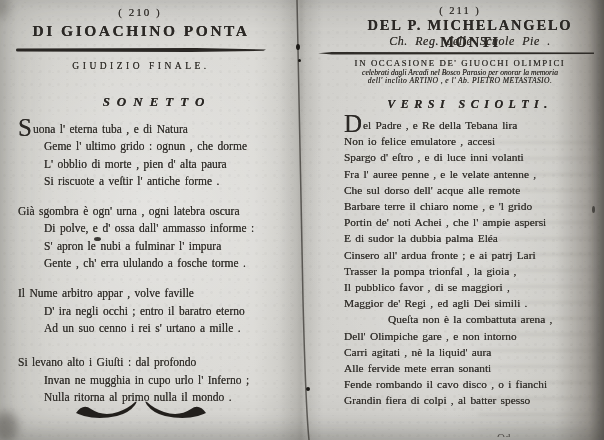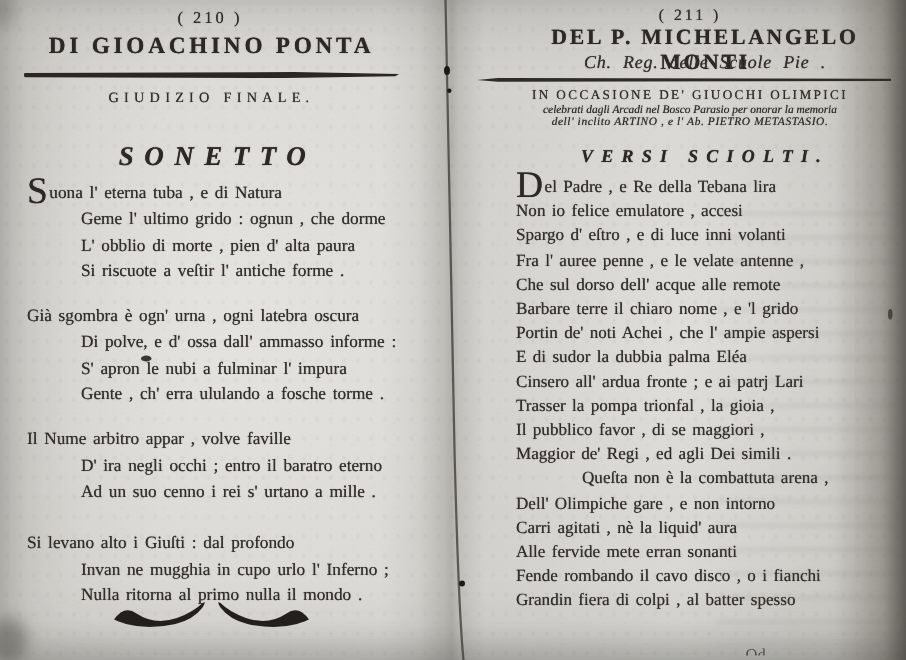--- a/index.html
+++ b/index.html
@@ -22,26 +22,26 @@
   .center{text-align:center;}
   .ink{color:#33302c;text-shadow:0 0 .5px rgba(51,48,44,.85);}
   .hdr{color:#2b2825;text-shadow:0 0 .6px rgba(43,40,37,.9);}
 
   
   .pn-l{top:6px;left:30px;width:220px;font-size:11px;letter-spacing:2px;}
   .title-l{top:22px;left:10px;width:262px;font-size:15.5px;letter-spacing:2.5px;font-weight:bold;}
   .rule-l{top:48px;left:16px;width:250px;height:4px;background:#2a2724;border-radius:2px/60%;
     clip-path:polygon(0 15%,72% 0,100% 35%,99% 70%,70% 100%,0 88%);}
   .sub-l{top:61px;left:10px;width:262px;font-size:9.5px;letter-spacing:3.5px;}
-  .form-l{top:94px;left:14px;width:262px;font-size:18px;font-style:italic;font-weight:bold;letter-spacing:7px;}
+  .form-l{top:94px;left:26px;width:262px;font-size:13px;font-style:italic;font-weight:bold;letter-spacing:7px;}
   .poem-l{top:121px;left:18px;width:270px;font-size:11.5px;line-height:17.3px;word-spacing:1.6px;}
   .poem-l .stanza{margin-bottom:13px;}
   .poem-l .stanza:nth-child(3){margin-bottom:17px;}
   .line{white-space:nowrap;}
-  .ind-1{margin-left:36px;}
+  .ind-1{margin-left:26px;}
   .poem-r .ind-1{margin-left:44px;}
   .initial{font-size:25px;line-height:0;vertical-align:-3px;margin-right:1px;font-weight:500;color:#2b2825;}
   .flourish{top:400px;left:74px;}
 
   
   .gutter-shade{top:0;left:278px;width:46px;height:440px;pointer-events:none;
     background:linear-gradient(90deg,rgba(60,57,52,0) 0%,rgba(60,57,52,.10) 40%,rgba(60,57,52,.16) 50%,rgba(60,57,52,.08) 60%,rgba(60,57,52,0) 100%);}
   .overlay-svg{top:0;left:0;pointer-events:none;}
 
   

